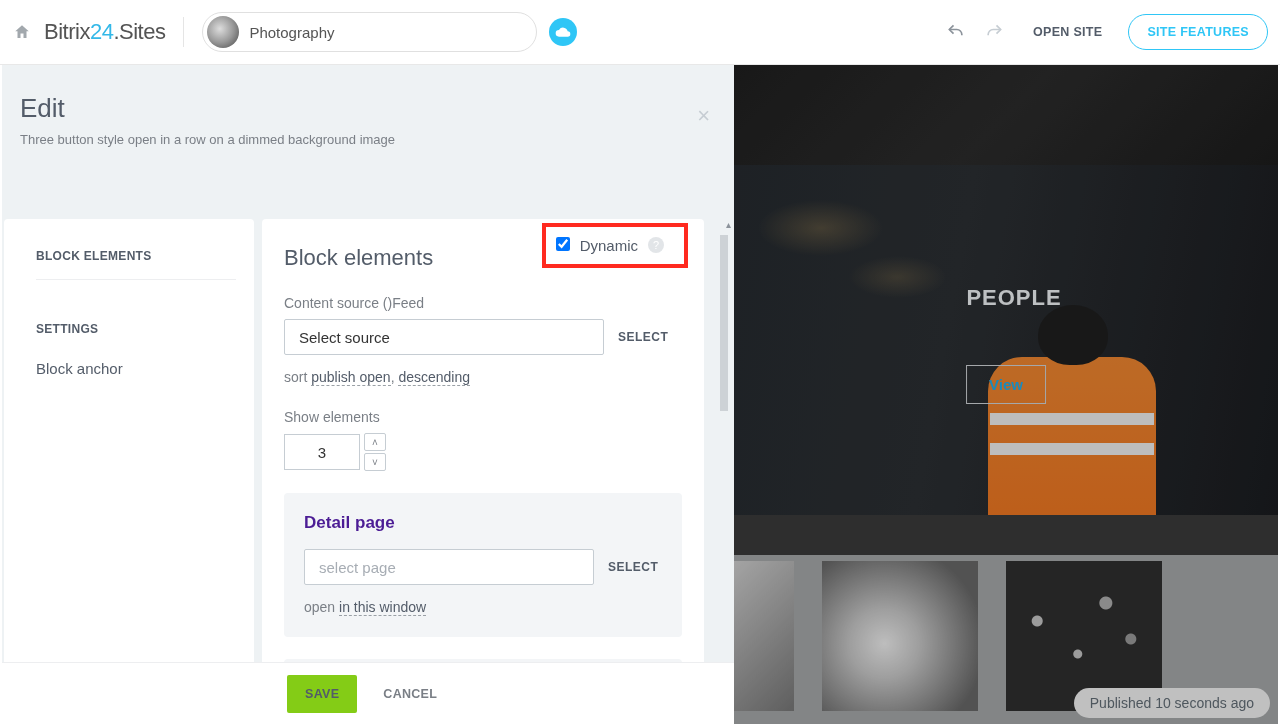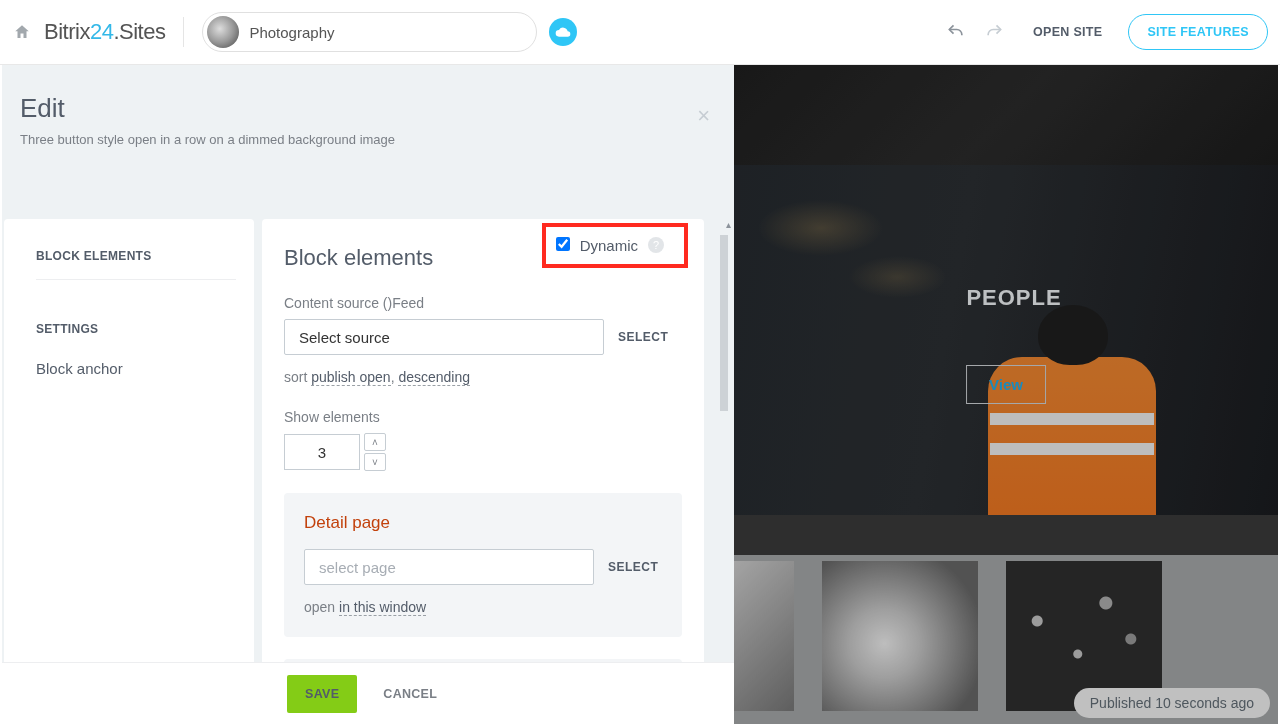--- a/index.html
+++ b/index.html
@@ -59,21 +59,21 @@
 
 .sortline { font-size:14px; color:#7a7f86; margin-top:14px; }
 .sortline .linky { color:#535c69; border-bottom:1px dashed #9aa0a6; cursor:pointer; }
 
 .numinput { width:76px; height:36px; border:1px solid #c6cdd3; text-align:center; font-size:15px; color:#333; }
 .stepwrap { display:flex; flex-direction:column; margin-left:4px; }
 .stepbtn { width:22px; height:18px; border:1px solid #c6cdd3; border-radius:2px; display:flex; align-items:center; justify-content:center; font-size:10px; color:#7a7f86; background:#fff; }
 .stepbtn + .stepbtn { margin-top:2px; }
 
 .subcard { background:#f3f5f7; border-radius:4px; padding:20px 20px 22px 20px; margin-top:22px; }
-.subcard h3 { font-size:17px; color:#c2410c; font-weight:400; margin-bottom:16px; }
+.subcard h3 { font-size:17px; color:#4c1d95; font-weight:700; margin-bottom:16px; }
 .subcard .txtinput { width:290px; }
 .subcard .txtinput::placeholder { color:#a7adb4; }
 .openline { font-size:14px; color:#7a7f86; margin-top:14px; }
 .openline .linky { color:#535c69; border-bottom:1px dashed #9aa0a6; }
 
 
 .footer { position:absolute; left:0; right:0; bottom:0; height:62px; background:#fff; border-top:1px solid #edeef0; display:flex; align-items:center; padding-left:285px; gap:26px; }
 .savebtn { background:#84cc16; color:#535c69; font-size:12.5px; font-weight:700; padding:12px 18px; border-radius:2px; letter-spacing:0.3px; }
 .cancelbtn { color:#7a7f86; font-size:12.5px; font-weight:600; letter-spacing:0.3px; }
 

